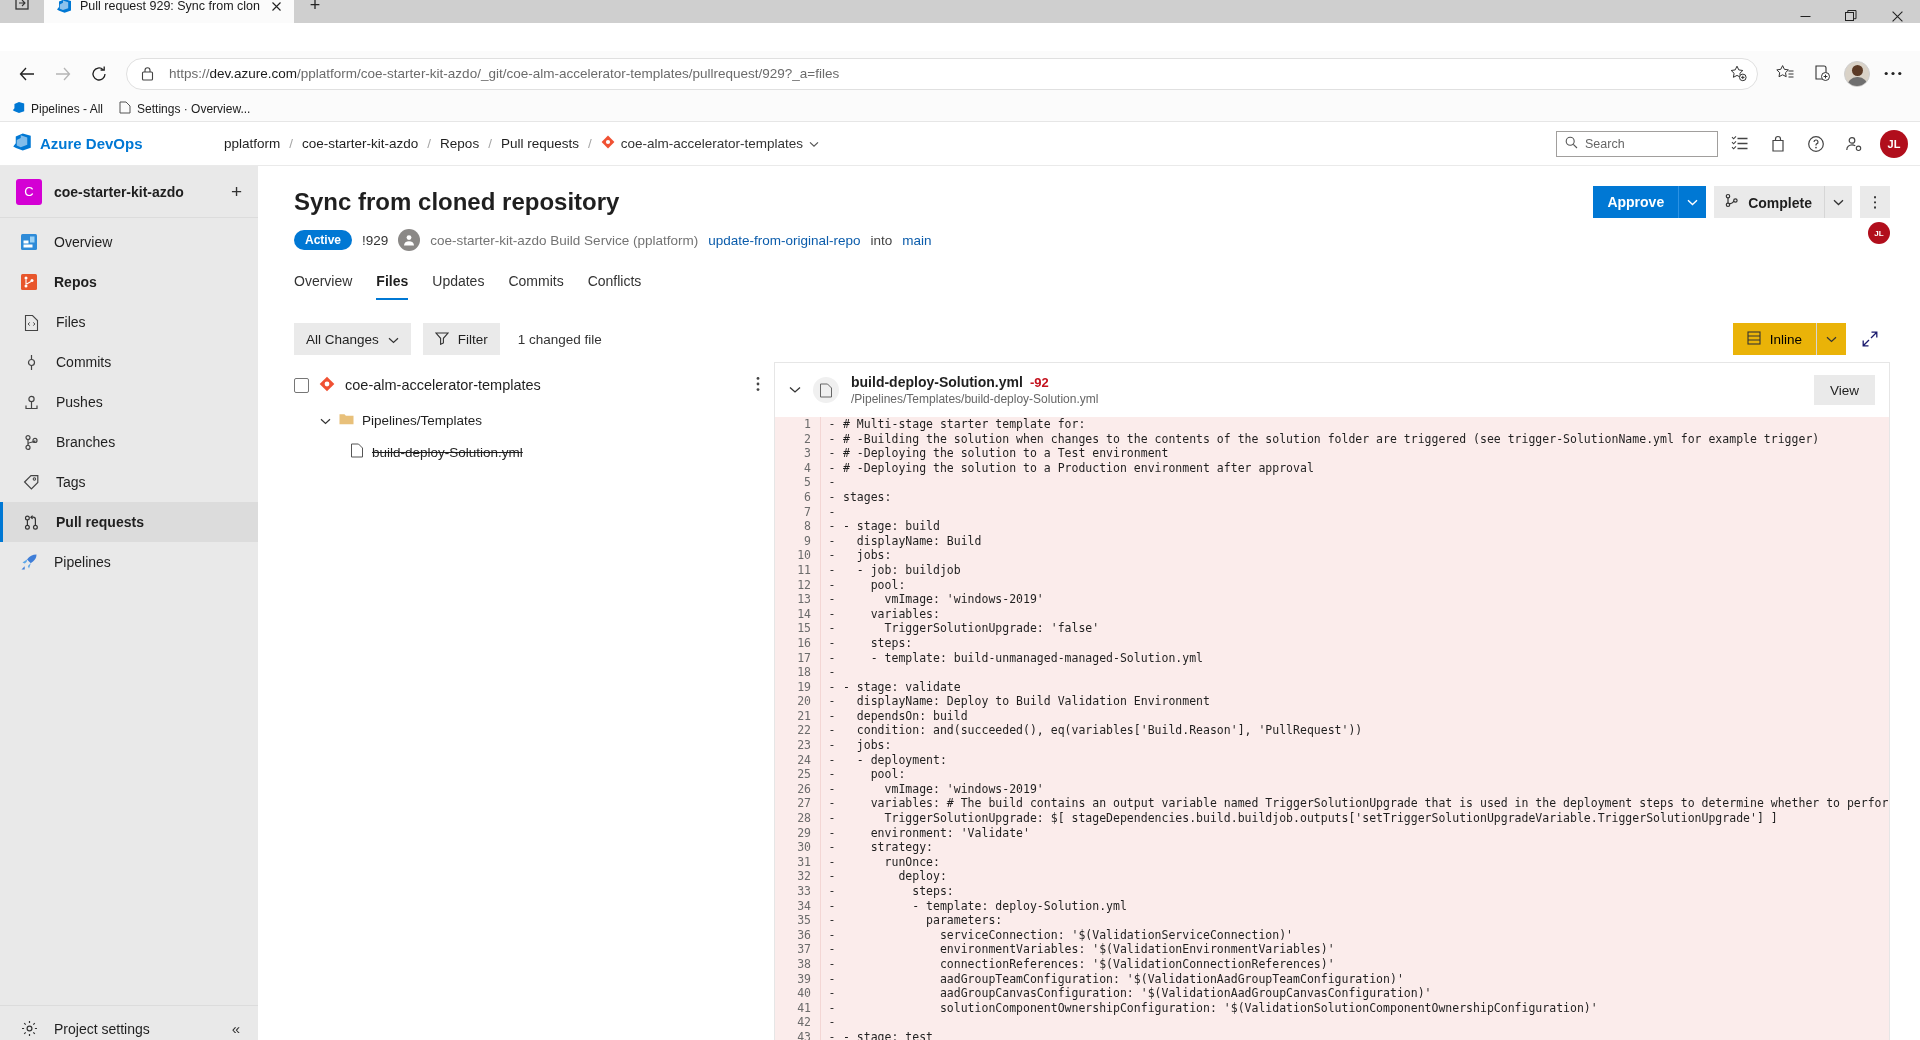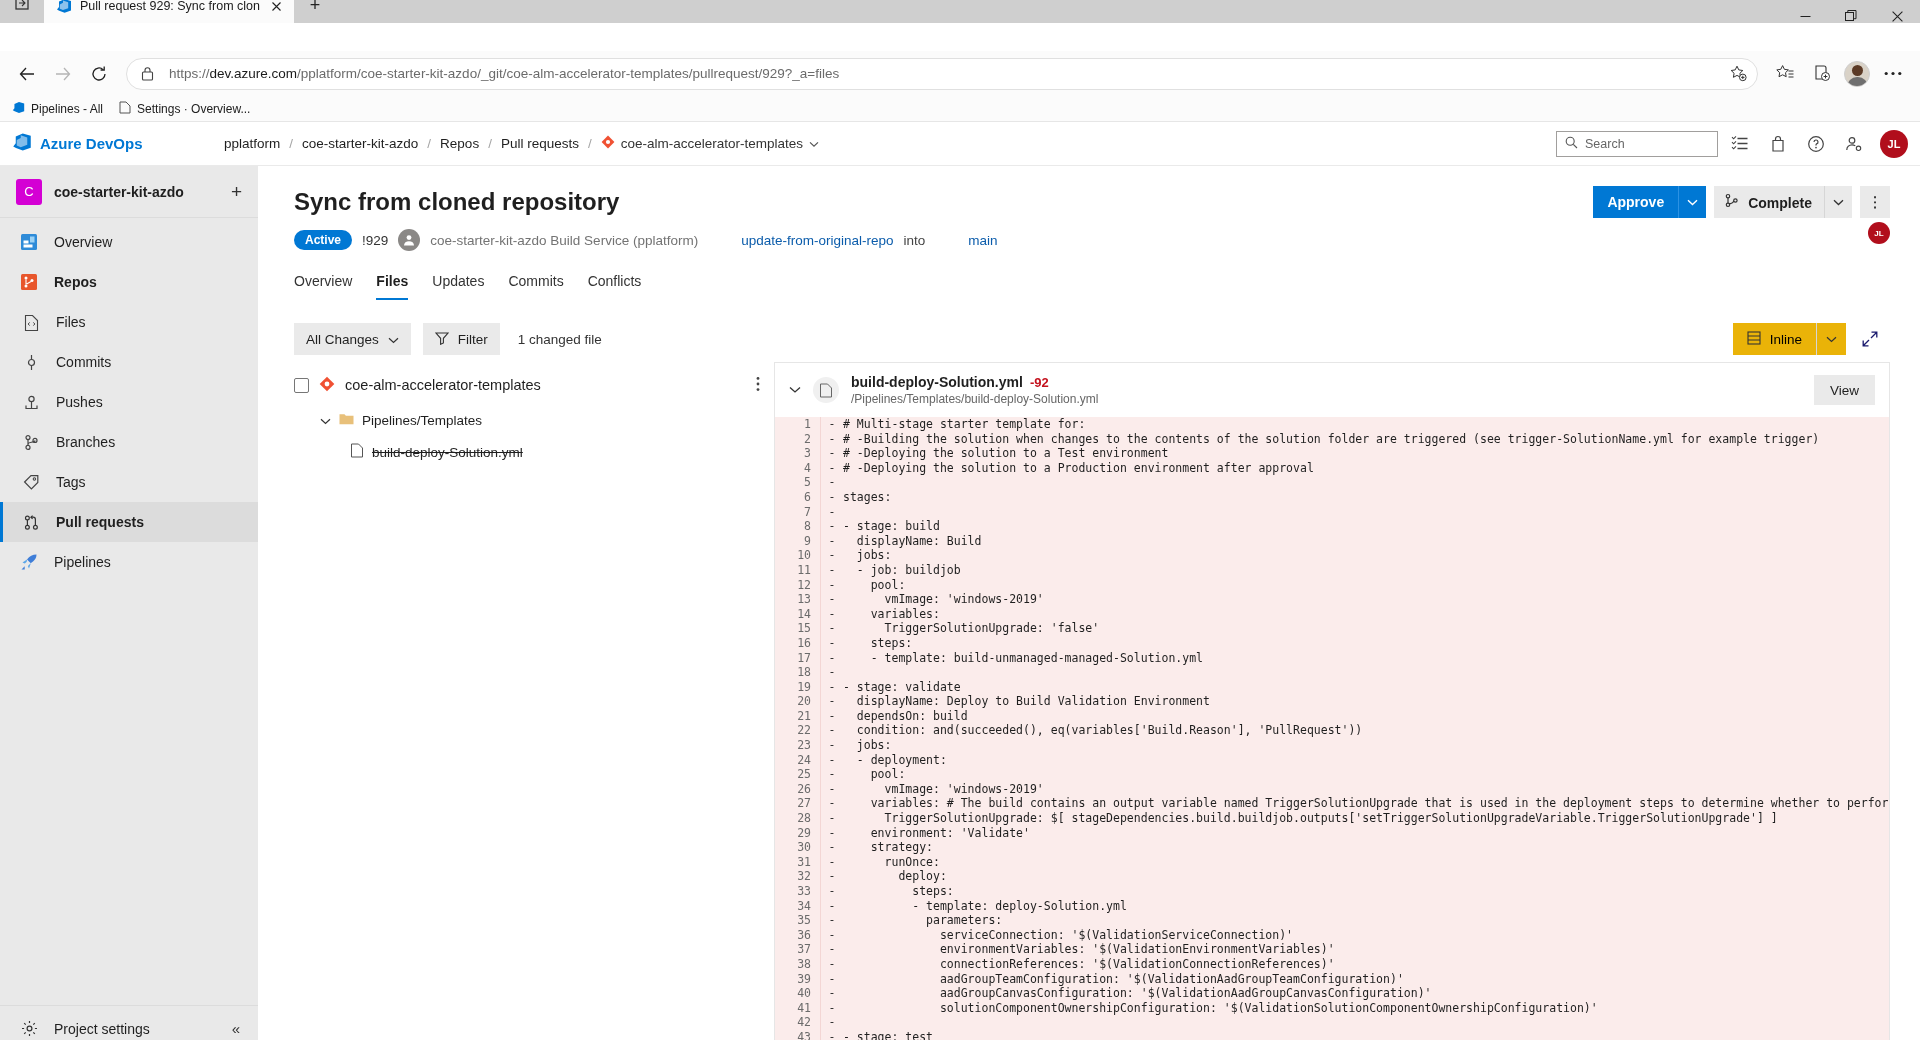--- a/index.html
+++ b/index.html
@@ -173,21 +173,21 @@
   .badge-active {
     background: #0078d4; color: #fff; font-size: 12px; font-weight: bold;
     border-radius: 11px; padding: 3px 11px;
   }
   .pr-num { color: #333; font-size: 13.5px; }
   .pr-avatar {
     width: 22px; height: 22px; border-radius: 50%; background: #8a8886;
     display: flex; align-items: center; justify-content: center;
   }
   .pr-author { color: #737373; }
-  .lnk { color: #0b5cab; margin-left: 33px; }
+  .lnk { color: #0b5cab; }
   .pr-tabs { display: flex; gap: 24px; margin-top: 22px; font-size: 14px; }
   .pr-tab { padding-bottom: 9px; color: #333; }
   .pr-tab.active { font-weight: bold; color: #1f1f1f; border-bottom: 2px solid #0078d4; }
 
   .pr-actions {
     position: absolute; right: 30px; top: 20px;
     display: flex; align-items: center; gap: 8px;
   }
   .btn-approve {
     height: 32px; background: #0078d4; color: #fff; font-size: 14px; font-weight: bold;

